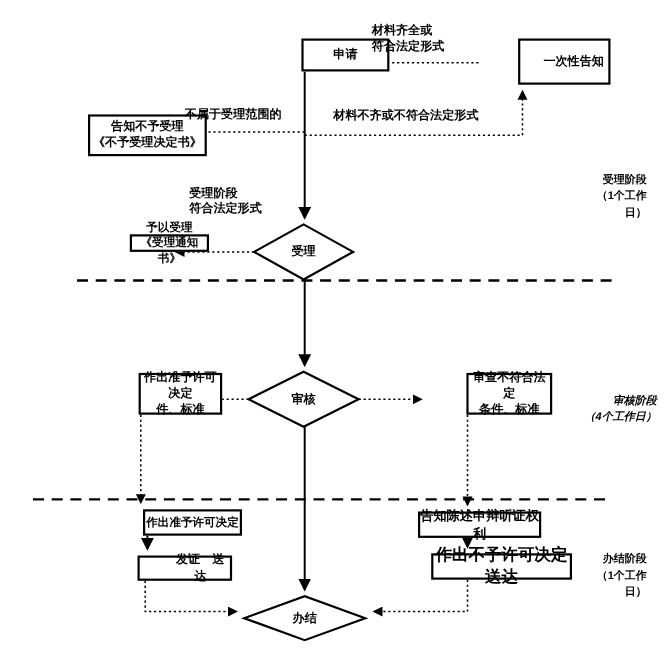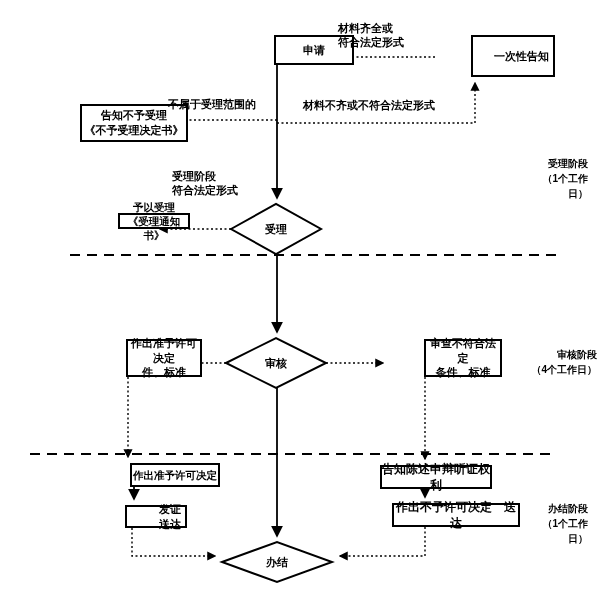--- a/index.html
+++ b/index.html
@@ -106,39 +106,39 @@
 《受理通知书》</div>
 
   <div class="box" style="left:90px;top:339px;width:76px;height:38px;">作出准予许可决定
 件、标准</div>
 
   <div class="box" style="left:94px;top:463px;width:90px;height:24px;font-size:10.5px;">作出准予许可决定</div>
 
   <div class="box" style="left:388px;top:339px;width:78px;height:38px;">审查不符合法定
 条件、标准</div>
 
-  <div class="box" style="left:89px;top:505px;width:62px;height:23px;padding-left:28px;">发证　送达</div>
+  <div class="box" style="left:89px;top:505px;width:86px;height:23px;padding-left:28px;">发证　送达</div>
 
   <div class="box" style="left:344px;top:465px;width:112px;height:24px;font-size:12px;">告知陈述申辩听证权利</div>
 
-  <div class="box" style="left:356px;top:503px;width:128px;height:24px;font-size:12px;">作出不予许可决定　送达</div>
+  <div class="box" style="left:356px;top:503px;width:128px;height:24px;font-size:15px;">作出不予许可决定　送达</div>
 
   <div class="dlabel" style="left:246px;top:223px;width:60px;text-align:center;">受理</div>
   <div class="dlabel" style="left:246px;top:357px;width:60px;">审核</div>
   <div class="dlabel" style="left:247px;top:556px;width:60px;">办结</div>
 
   <div class="label" style="left:338px;top:21px;width:94px;">材料齐全或
 符合法定形式</div>
   <div class="label" style="left:168px;top:97px;width:96px;">不属于受理范围的</div>
   <div class="label" style="left:303px;top:99px;width:140px;font-family:Liberation Mono, monospace;">材料不齐或不符合法定形式</div>
   <div class="label" style="left:172px;top:169px;width:72px;">受理阶段
 符合法定形式</div>
 
   <div class="stage" style="left:498px;top:156px;width:90px;">受理阶段
 （1个工作
 日）</div>
-  <div class="stage" style="left:503px;top:347px;width:94px;">审核阶段
+  <div class="stage" style="left:503px;top:357px;width:94px;font-style:italic;">审核阶段
 （4个工作日）</div>
   <div class="stage" style="left:498px;top:501px;width:90px;">办结阶段
 （1个工作
 日）</div>
 
 </div>
 
 </body></html>

